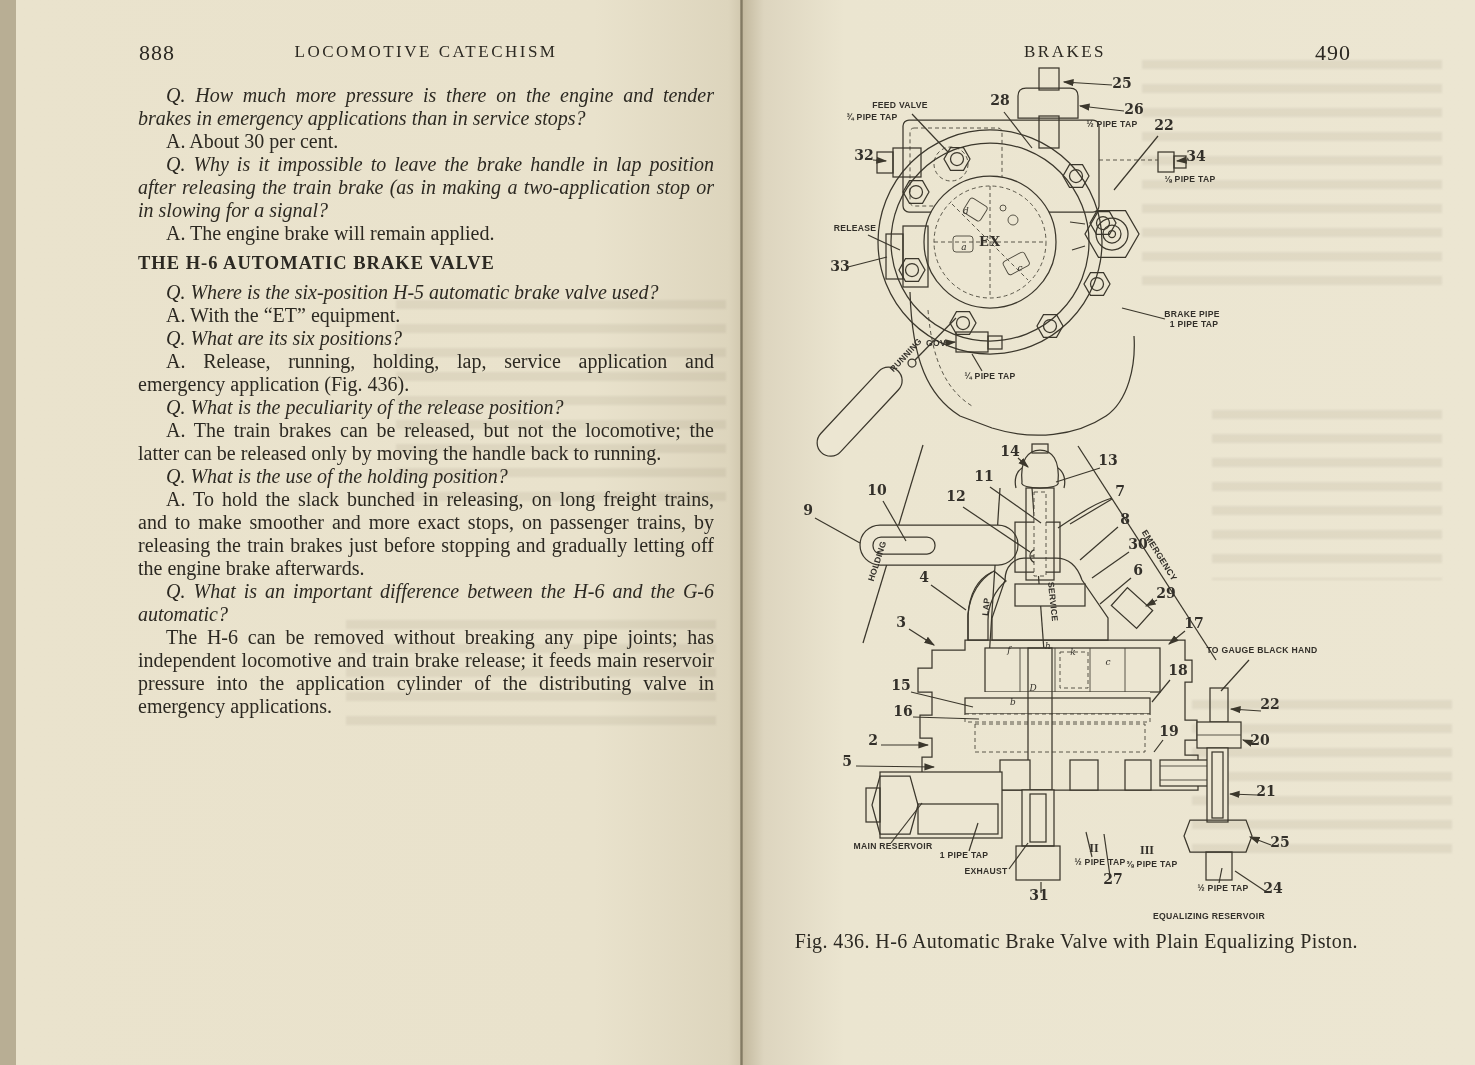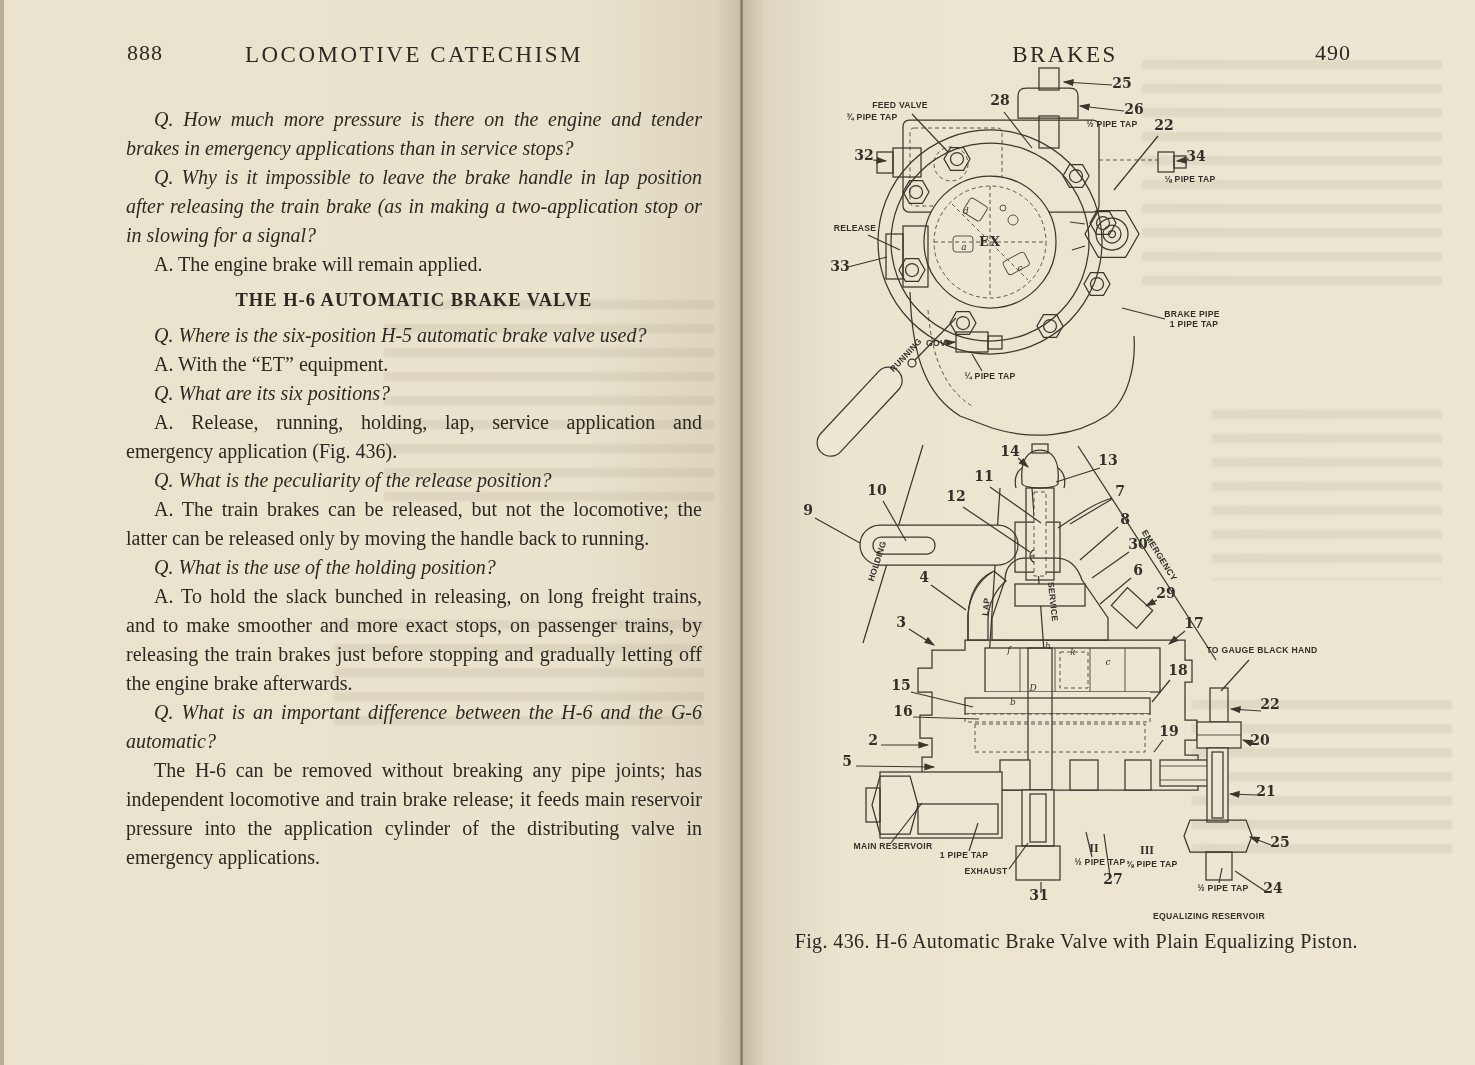--- a/index.html
+++ b/index.html
@@ -1,27 +1,27 @@
 <!DOCTYPE html>
 <html><head>
 <meta charset="utf-8">
 <style>
   html,body{margin:0;padding:0;}
   body{width:1475px;height:1065px;overflow:hidden;background:#b8ae94;font-family:"Liberation Serif",serif;}
   #book{position:relative;width:1475px;height:1065px;}
   .page{position:absolute;top:0;height:1065px;}
-  #left-page{left:4px;width:742px;background:linear-gradient(90deg,#eae3cd 0%,#e9e2cc 78%,#ddd5bd 96%,#c2b89d 100%);}
+  #left-page{left:16px;width:742px;background:linear-gradient(90deg,#eae3cd 0%,#e9e2cc 78%,#ddd5bd 96%,#c2b89d 100%);}
   #right-page{left:742px;width:733px;background:linear-gradient(270deg,#ece6d2 0%,#ebe5d0 86%,#ddd5bf 97%,#c2b89d 100%);}
   #gutter{position:absolute;top:0;left:740px;width:3px;height:1065px;background:linear-gradient(90deg,#9a9078,#6f6750,#9a9078);opacity:.8;}
   .pagenum{position:absolute;font-size:22px;color:#2c2922;letter-spacing:1px;}
-  .runhead{position:absolute;font-size:23px;color:#2c2922;letter-spacing:2.5px;text-align:center;}
-  #left-body{position:absolute;left:122px;top:84px;width:576px;font-size:20px;line-height:29px;color:#2c2922;text-align:justify;margin-top:21px;}
+  .runhead{position:absolute;font-size:17px;color:#2c2922;letter-spacing:2.5px;text-align:center;}
+  #left-body{position:absolute;left:122px;top:84px;width:576px;font-size:20px;line-height:23px;color:#2c2922;text-align:justify;}
   #left-body p{margin:0;text-indent:28px;}
   #left-body p.q{font-style:italic;}
-  #left-body p.h{font-style:normal;font-weight:bold;text-indent:0;text-align:center;font-size:18.5px;letter-spacing:1px;margin:7px 0 6px 0;}
+  #left-body p.h{font-style:normal;font-weight:bold;text-indent:0;font-size:18.5px;letter-spacing:1px;margin:7px 0 6px 0;}
   .ghost{position:absolute;background:repeating-linear-gradient(180deg,rgba(122,109,84,.10) 0 9px,rgba(0,0,0,0) 9px 24px);filter:blur(1.2px);pointer-events:none;}
   
   #fig{position:absolute;left:760px;top:60px;width:710px;height:880px;}
   #fig .ln{stroke:#3b372c;stroke-width:1.25;fill:none;}
   #fig .thin{stroke:#4a463a;stroke-width:.9;fill:none;}
   #fig .dash{stroke:#4a463a;stroke-width:.9;fill:none;stroke-dasharray:4 3;}
   #fig .fillp{fill:#ece6d2;}
   #fig text{fill:#33302a;}
   #fig text.num{font-family:"DejaVu Serif",serif;font-weight:bold;font-size:14px;text-anchor:middle;}
   #fig text.cap{font-family:"Liberation Sans",sans-serif;font-weight:bold;font-size:8.6px;letter-spacing:.3px;text-anchor:middle;}
@@ -36,20 +36,21 @@
 
 <div id="book">
 
   <div id="left-page" class="page">
     <div class="ghost" style="left:380px;top:300px;width:330px;height:210px;"></div>
     <div class="ghost" style="left:330px;top:620px;width:370px;height:120px;"></div>
     <div class="pagenum" style="left:123px;top:40px;">888</div>
     <div class="runhead" style="left:170px;top:42px;width:480px;">LOCOMOTIVE CATECHISM</div>
     <div id="left-body">
         <p class="q">Q. How much more pressure is there on the engine and tender brakes in emergency applications than in service stops?</p>
+        <p class="a">A. About 30 per cent.</p>
         <p class="q">Q. Why is it impossible to leave the brake handle in lap position after releasing the train brake (as in making a two-application stop or in slowing for a signal?</p>
         <p class="a">A. The engine brake will remain applied.</p>
         <p class="h">THE H-6 AUTOMATIC BRAKE VALVE</p>
         <p class="q">Q. Where is the six-position H-5 automatic brake valve used?</p>
         <p class="a">A. With the “ET” equipment.</p>
         <p class="q">Q. What are its six positions?</p>
         <p class="a">A. Release, running, holding, lap, service application and emergency application (Fig. 436).</p>
         <p class="q">Q. What is the peculiarity of the release position?</p>
         <p class="a">A. The train brakes can be released, but not the locomotive; the latter can be released only by moving the handle back to running.</p>
         <p class="q">Q. What is the use of the holding position?</p>

